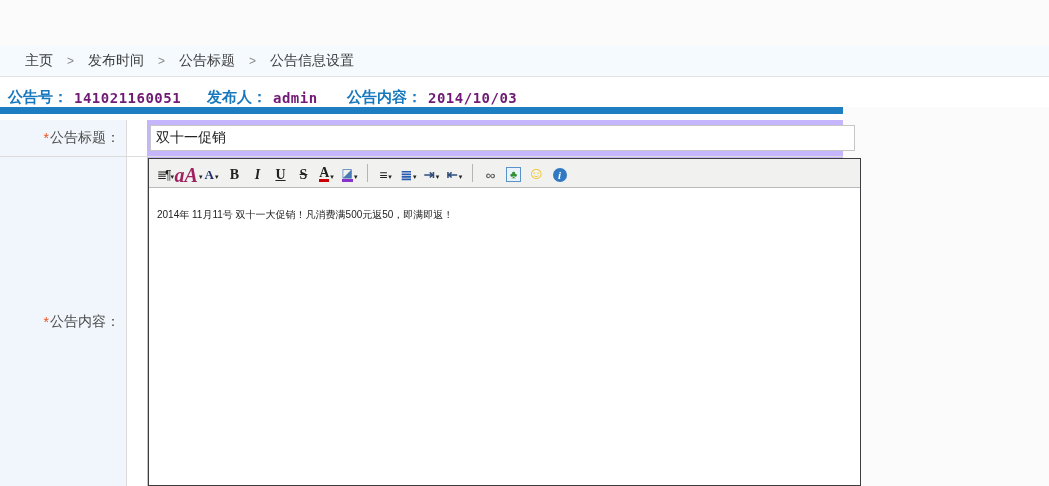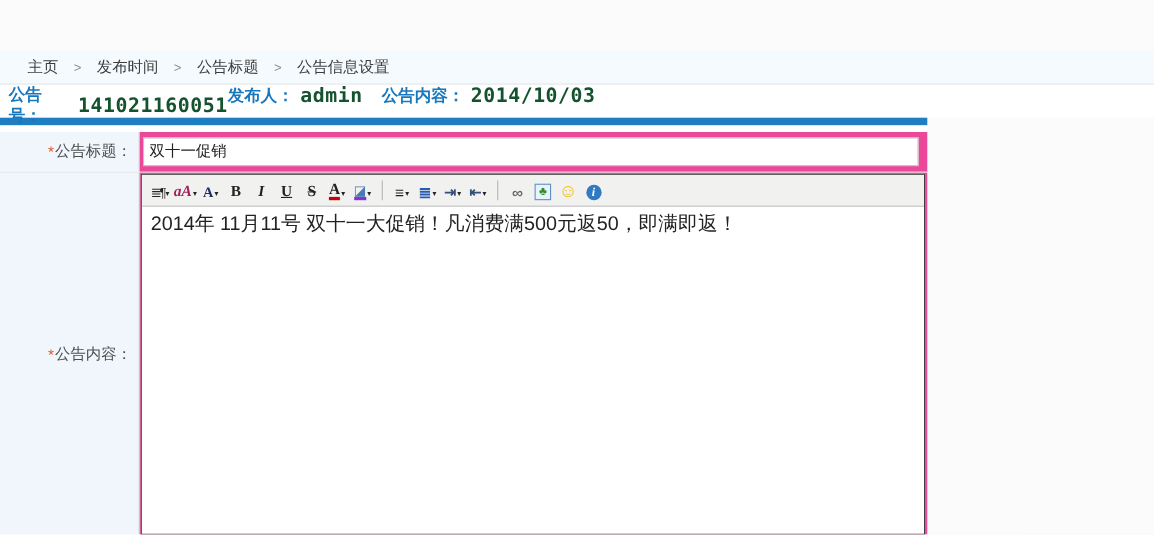--- a/index.html
+++ b/index.html
@@ -18,47 +18,47 @@
     display:flex; align-items:center;
     padding-left:25px;
     font-size:14px; color:#3c3c3c;margin-top:46px;
   }
   .crumb { cursor:pointer; }
   .crumb-sep { color:#8a8a8a; margin:0 14px; font-size:12px; }
   
   .infobar {
     width:1049px; height:30px;
     background:#ffffff;
-    display:flex; align-items:flex-start;
+    display:flex; align-items:flex-end;
     padding-left:8px;
     font-size:15px; font-weight:bold;
   }
   .info-field { display:flex; align-items:center; }
   .info-field.f0 { width:199px; }
   .info-field.f1 { width:140px; }
   .info-label { color:#1878be; }
-  .info-value { color:#14532d; margin-left:6px; font-family:"DejaVu Sans Mono", monospace; font-size:18px; letter-spacing:0.5px; }
+  .info-value { color:#701a75; margin-left:6px; font-family:"DejaVu Sans Mono", monospace; font-size:14px; letter-spacing:0.5px; }
   
   .bluebar { width:843px; height:7px; background:#1f7dc2; }
   .gap6 { width:843px; height:6px; background:#ffffff; }
   
   .formwrap { width:843px; background:#ffffff; }
   .frow { display:flex; width:843px; border-bottom:1px solid #dcdcdc; }
   .frow.title-row { height:37px; }
   .frow.content-row { height:330px; }
   .label-cell {
     width:127px; flex:0 0 127px;
     background:#f0f6fb;
     border-right:1px solid #dcdcdc;
     display:flex; align-items:center; justify-content:flex-end;
     padding-right:6px;
     font-size:14px; color:#4d4d4d;
   }
   .req-mark { color:#e8541e; margin-right:1px; }
-  .value-cell { flex:1; background:#ec4899; position:relative; }
+  .value-cell { flex:1; background:#c4b5fd; position:relative;margin-left:20px; }
   .title-input {
     position:absolute; left:3px; top:5px;
     width:705px; height:26px;
     border:1px solid #c6c6c6;
     font-size:14px; color:#222;
     padding:0 5px;
     font-family:"Liberation Sans", sans-serif;
     outline:none; background:#fff;
   }
   
@@ -80,21 +80,21 @@
     width:23px; height:22px;
     display:flex; align-items:flex-end; justify-content:center;
     cursor:pointer; position:relative;
     padding-bottom:2px;
   }
   .tb-glyph { font-size:13px; line-height:14px; color:#222; }
   .tb-caret { font-size:7px; color:#222; margin-left:1px; line-height:10px; }
   .tb-sep { width:1px; height:18px; background:#b5b5b5; margin:0 6px; }
   
   .paragraph-style-icon .tb-glyph { font-size:12px; letter-spacing:-2px; }
-  .font-family-icon .tb-glyph { font-family:"Liberation Serif", serif; font-style:italic; font-weight:bold; color:#a0215e; font-size:14px; }
+  .font-family-icon .tb-glyph { font-family:"Liberation Serif", serif; font-style:italic; font-weight:bold; color:#a0215e; font-size:20px; }
   .font-size-icon .tb-glyph { font-weight:bold; color:#1c2f66; font-family:"Liberation Serif", serif; }
   .bold-icon .tb-glyph, .italic-icon .tb-glyph, .underline-icon .tb-glyph, .strikethrough-icon .tb-glyph,
   .text-color-icon .tb-glyph { font-family:"Liberation Serif", serif; font-weight:bold; font-size:14px; }
   .italic-icon .tb-glyph { font-style:italic; }
   .underline-icon .tb-glyph { text-decoration:underline; }
   .strikethrough-icon .tb-glyph { text-decoration:line-through; }
   .text-color-icon .tb-glyph { border-bottom:3px solid #cc0000; line-height:12px; }
   .highlight-color-icon .tb-glyph { border-bottom:3px solid #8833cc; line-height:12px; color:#4a7ab5; font-size:12px; }
   .align-icon .tb-glyph, .ordered-list-icon .tb-glyph { font-weight:bold; font-size:14px; }
   .ordered-list-icon .tb-glyph { color:#2a5db0; }
@@ -107,22 +107,22 @@
   }
   .emoticon-icon .tb-glyph { color:#f1c211; font-size:17px; line-height:16px; }
   .about-icon .tb-glyph {
     background:#3179c2; color:#fff; border-radius:50%;
     width:14px; height:14px; text-align:center;
     font-family:"Liberation Serif", serif; font-style:italic; font-weight:bold;
     font-size:11px; line-height:14px;
   }
   .ed-content {
     flex:1; background:#ffffff;
-    padding:3px 8px;
-    font-size:18px; color:#222;
+    padding:20px 8px;
+    font-size:10px; color:#222;
     outline:none; overflow:auto;
   }
   
   .btnrow {
     width:843px; height:37px;
     background:#ffffff;
     display:flex; align-items:center; justify-content:center;
     gap:20px; padding-top:4px;
   }
   .btn {

